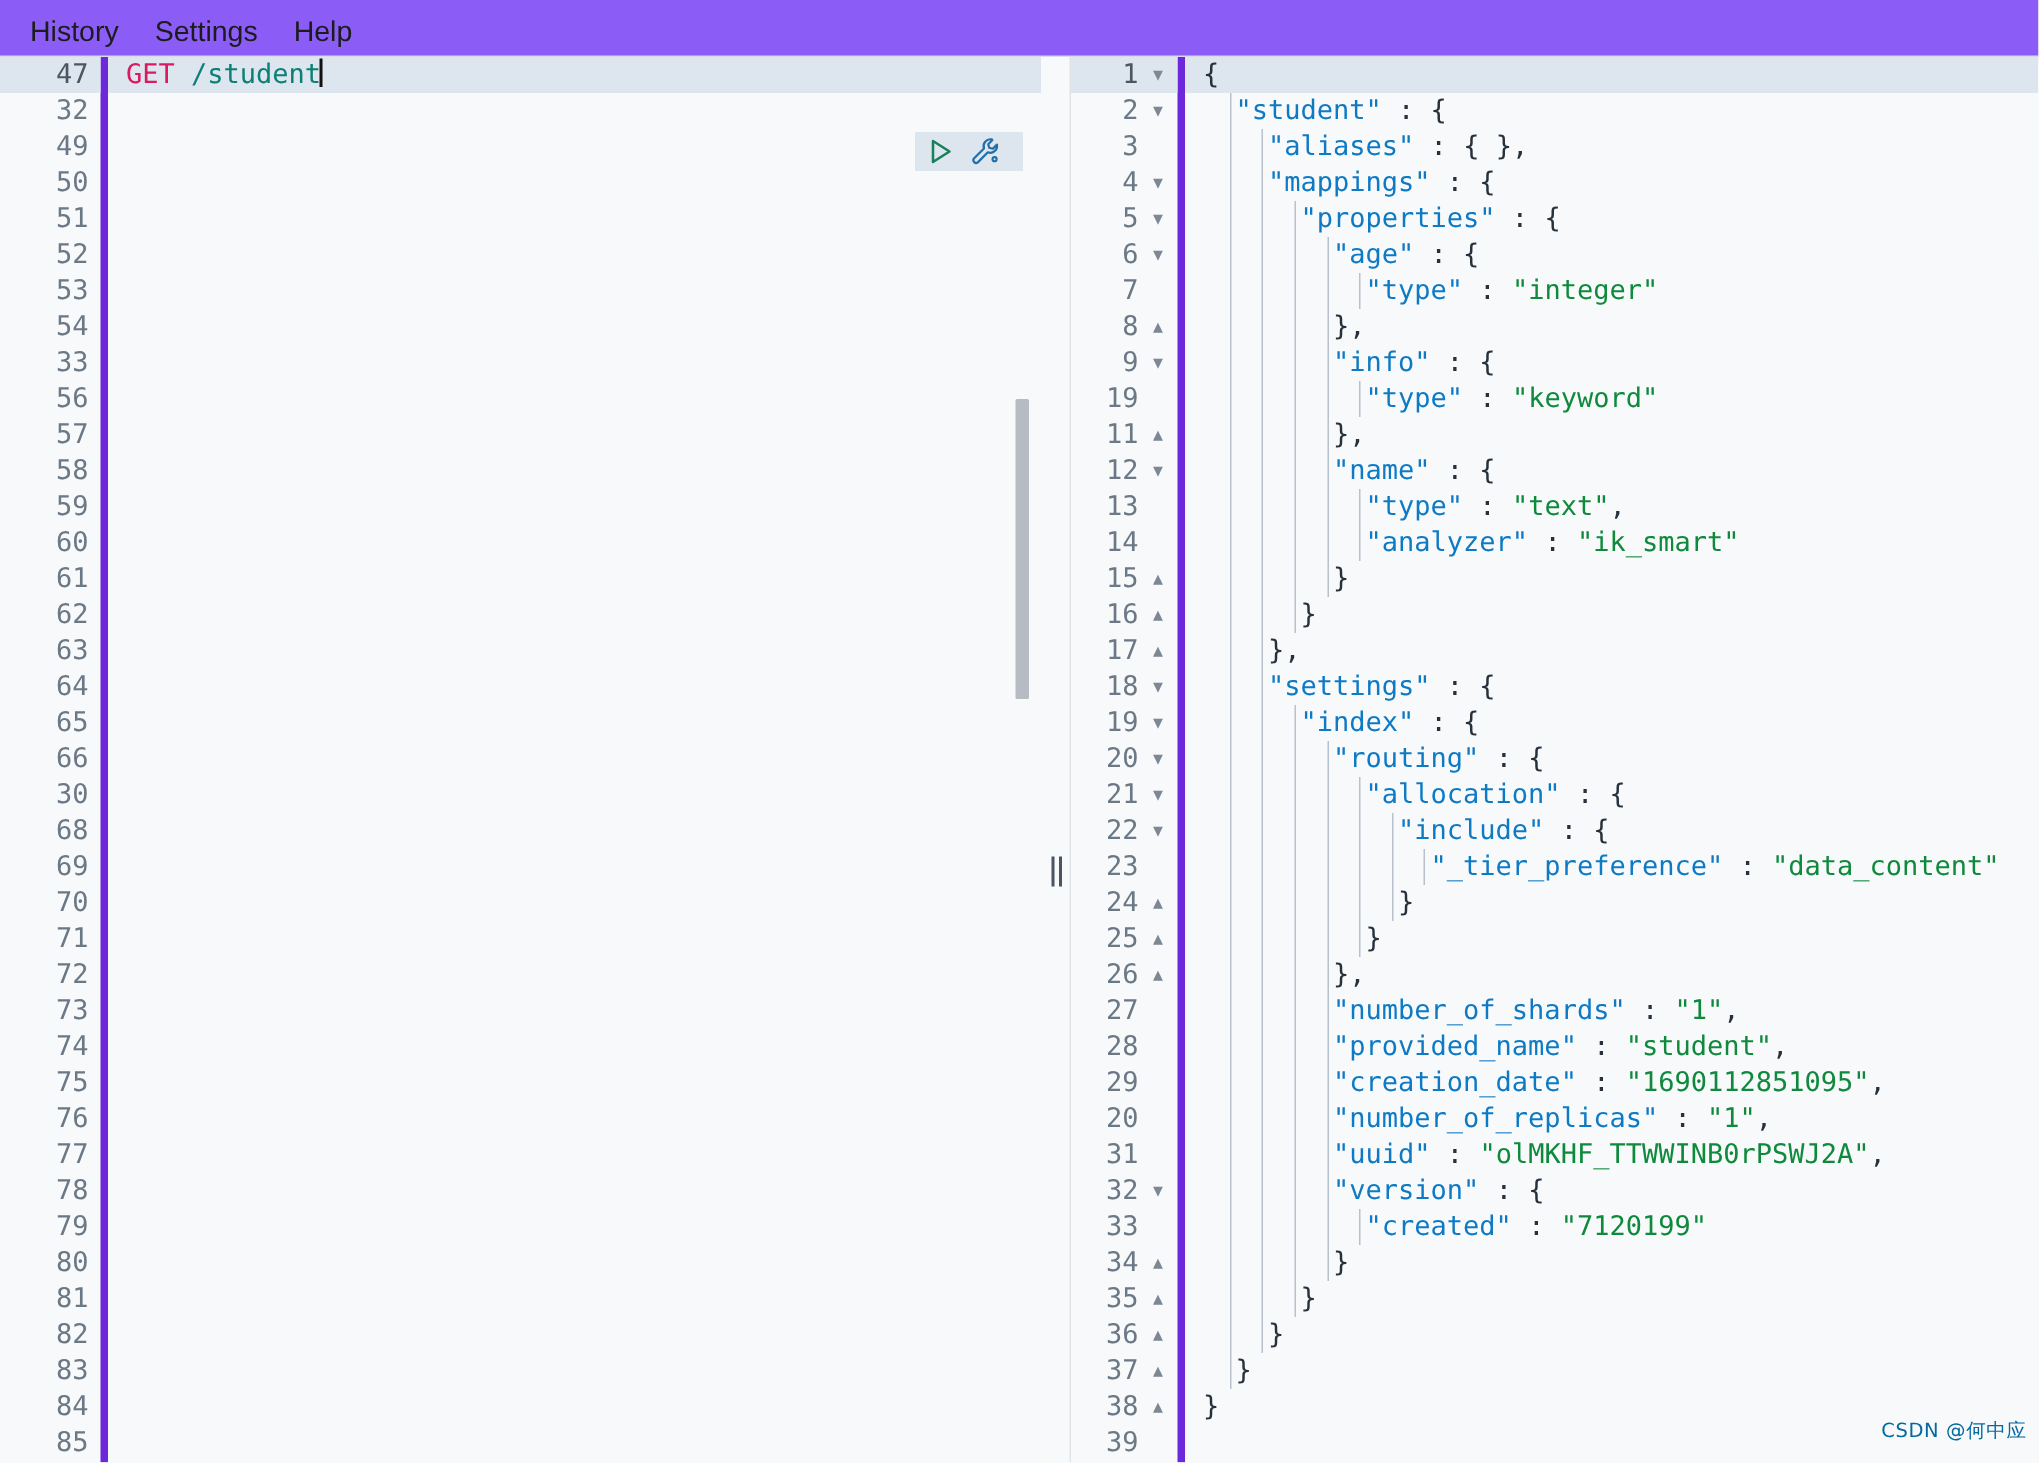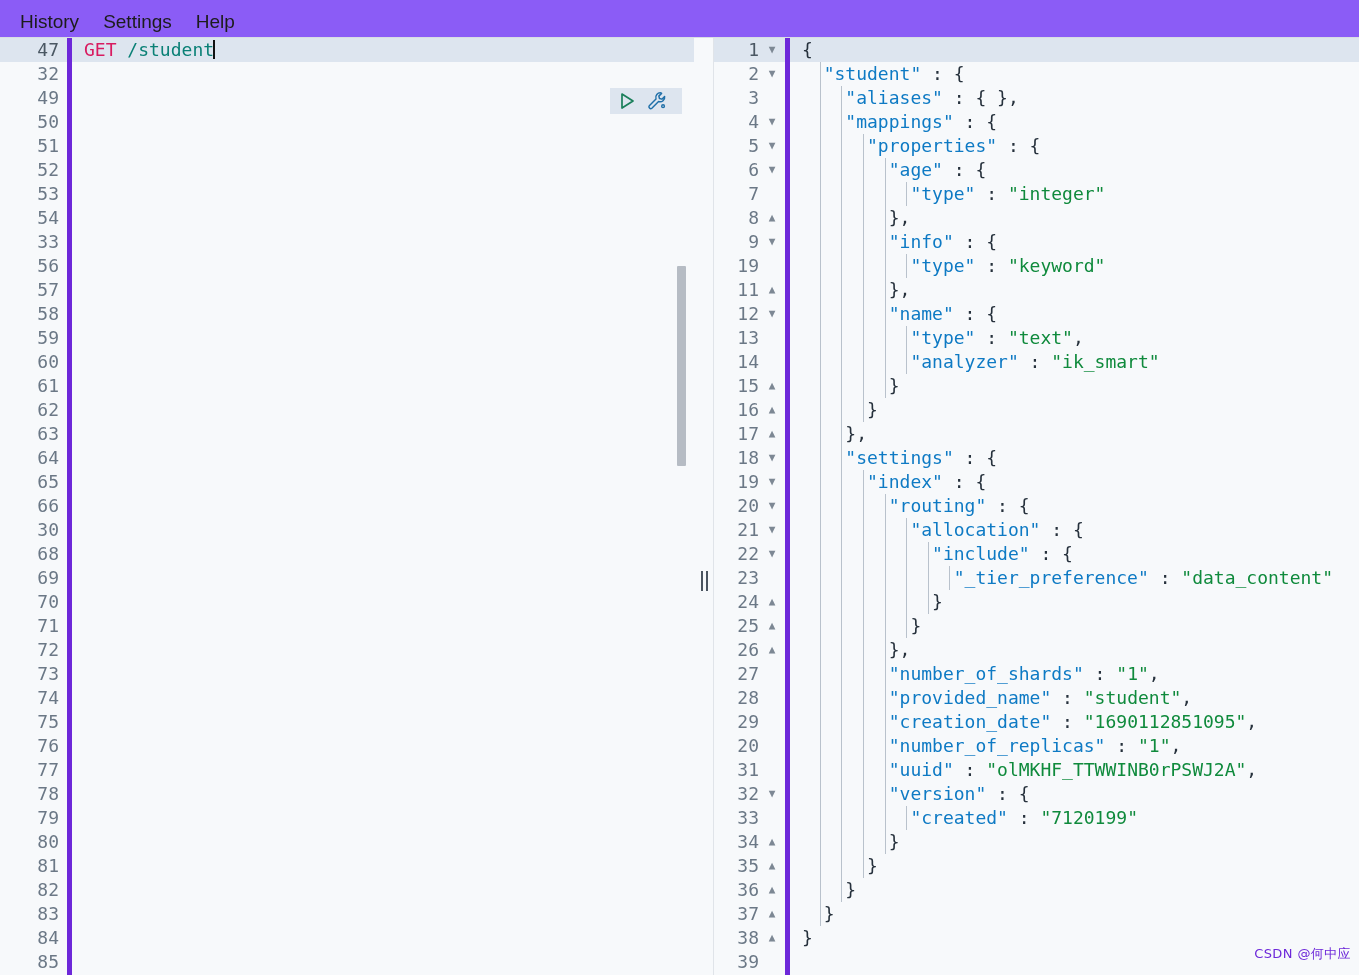--- a/index.html
+++ b/index.html
@@ -166,21 +166,21 @@
     position: absolute;
     left: 713px; top: 0; bottom: 0;
     width: 1px; background: #e0e4e9;
   }
 
   
   #watermark {
     position: absolute;
     right: 8px; bottom: 12px;
     font-size: 13px;
-    color: #6d28d9;
+    color: #0369a1;
     font-family: "DejaVu Sans", sans-serif;
     letter-spacing: .4px;
     z-index: 9;
   }
 </style>
 </head>
 <body>
 
 <div id="menubar">
   <div class="menu-item">History</div>

